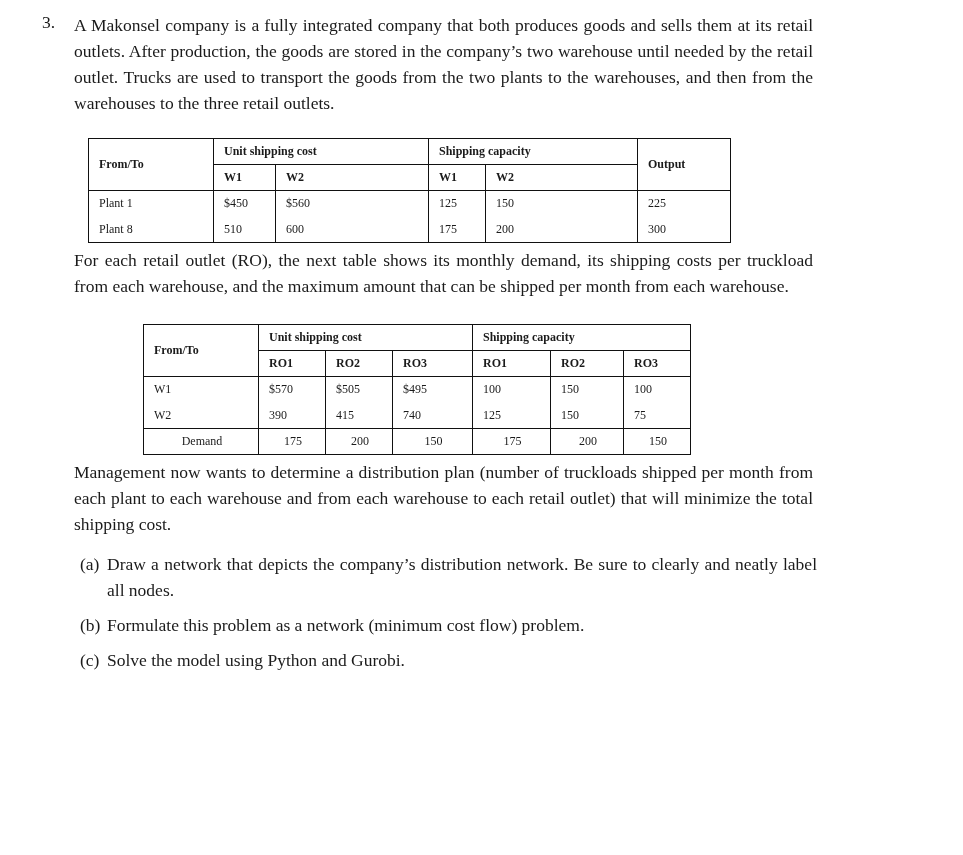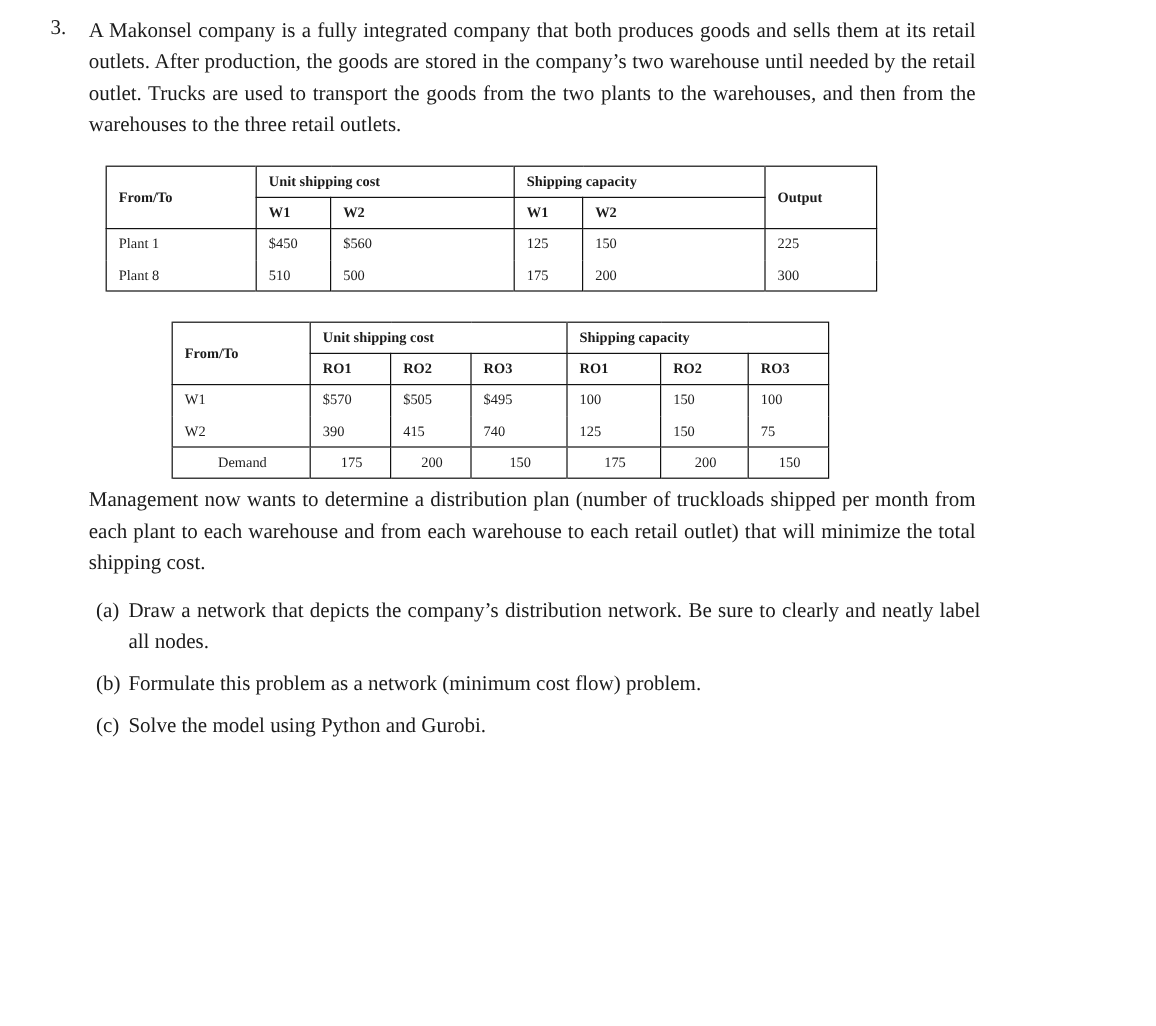--- a/index.html
+++ b/index.html
@@ -124,28 +124,29 @@
           <td>Plant 1</td>
           <td>$450</td>
           <td>$560</td>
           <td>125</td>
           <td>150</td>
           <td>225</td>
         </tr>
         <tr>
           <td>Plant 8</td>
           <td>510</td>
-          <td>500</td>
+          <td>600</td>
           <td>175</td>
           <td>200</td>
           <td>300</td>
         </tr>
       </tbody>
         </table>
 
+      <p class="par gap-before-p3">For each retail outlet (RO), the next table shows its monthly demand, its shipping costs per truckload from each warehouse, and the maximum amount that can be shipped per month from each warehouse.</p>
 
       <table class="data t2 gap-before-t2">
         <colgroup>
           <col style="width:115px">
             <col style="width:67px">
             <col style="width:67px">
             <col style="width:80px">
           <col style="width:78px">
             <col style="width:73px">
             <col style="width:67px">

